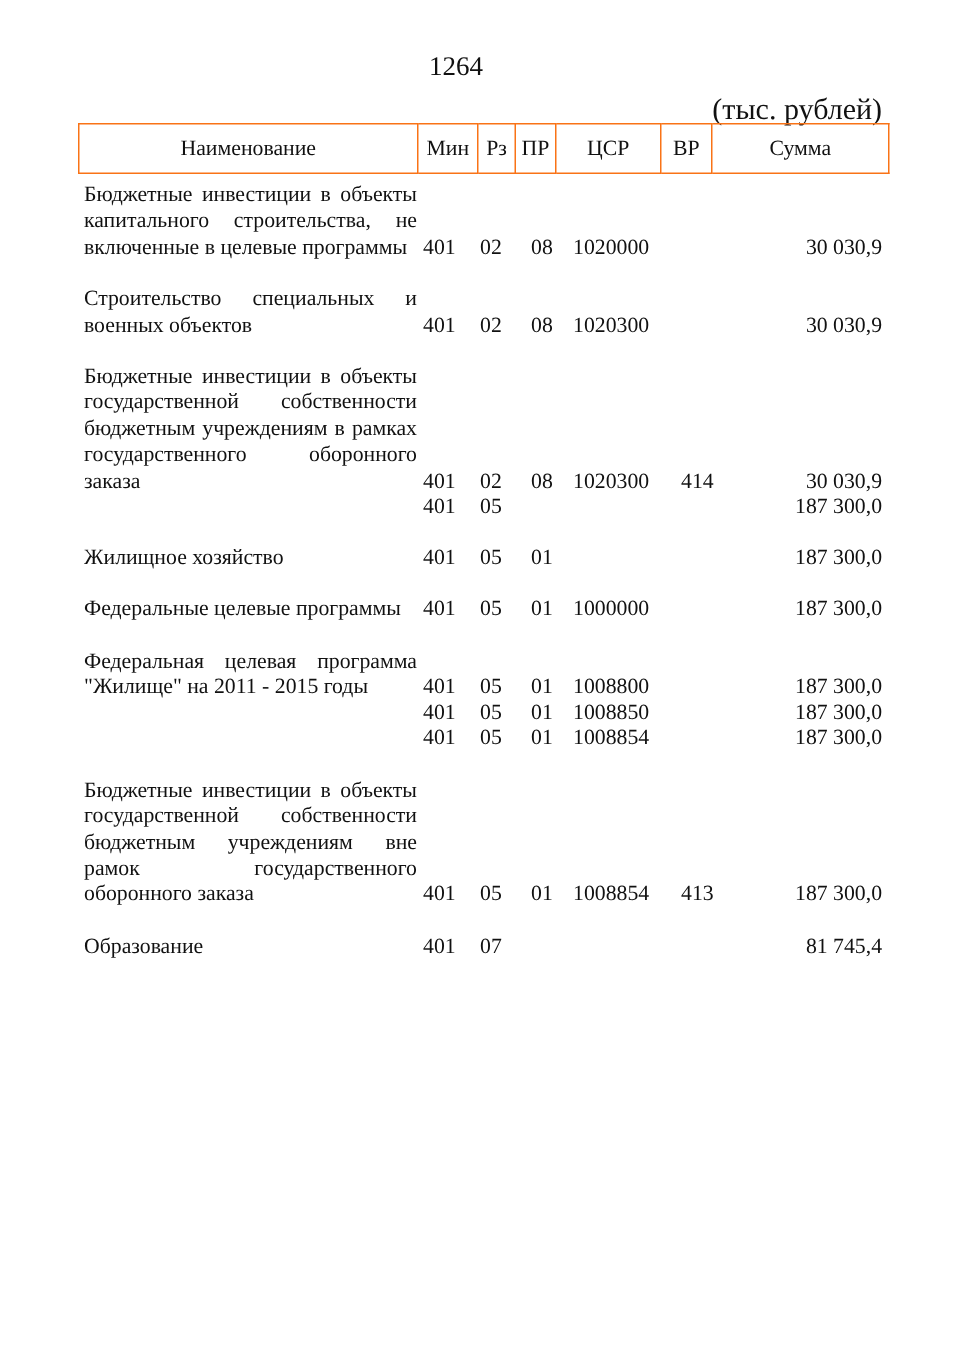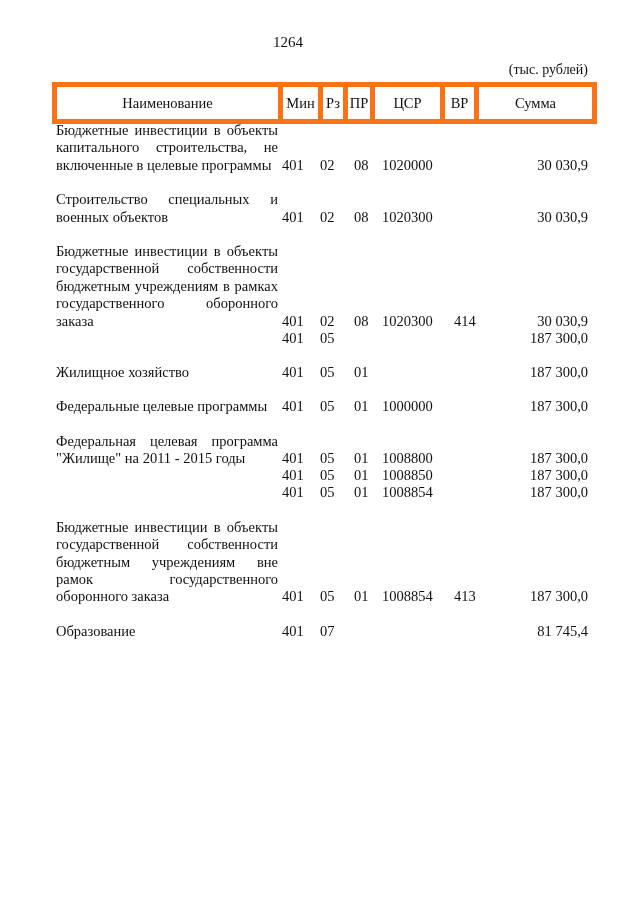--- a/index.html
+++ b/index.html
@@ -1,21 +1,21 @@
 <!DOCTYPE html>
 <html><head>
 <meta charset="utf-8">
 <style>
   html, body { margin:0; padding:0; background:#ffffff; }
   body { width:640px; height:905px; position:relative; overflow:hidden;
          font-family:"Liberation Serif", "DejaVu Serif", serif; color:#111; font-size:14.5px; }
-  .page-number { position:absolute; top:34px; left:0; width:576px; text-align:center; font-size:15px; }
-  .units { position:absolute; top:62px; right:52px; font-size:14px; }
+  .page-number { position:absolute; top:34px; left:16px; width:576px; text-align:center; font-size:18px; }
+  .units { position:absolute; top:62px; right:52px; font-size:20px; }
   table.hdr { position:absolute; top:82px; left:52px; width:540px; border-collapse:collapse; table-layout:fixed; }
-  table.hdr td { border:5px solid #f97316; height:32px; text-align:center; vertical-align:middle; padding:0; font-size:14.5px; }
+  table.hdr td { border:1px solid #f97316; height:32px; text-align:center; vertical-align:middle; padding:0; font-size:14.5px; }
   .rows { position:absolute; top:122px; left:52px; width:540px; }
   .row { position:relative; display:flex; align-items:flex-end; margin-bottom:17px; }
   .name { width:226px; text-align:justify; text-align-last:left; line-height:17.4px; padding-left:4px; box-sizing:border-box; }
   .cell { position:absolute; bottom:0; line-height:17.4px; }
   .c-min { left:230px; width:30px; text-align:left; }
   .c-rz { left:268px; width:24px; text-align:left; }
   .c-pr { left:302px; width:24px; text-align:left; }
   .c-csr { left:330px; width:64px; text-align:left; }
   .c-vr { left:402px; width:30px; text-align:left; }
   .c-sum { right:4px; width:110px; text-align:right; }

